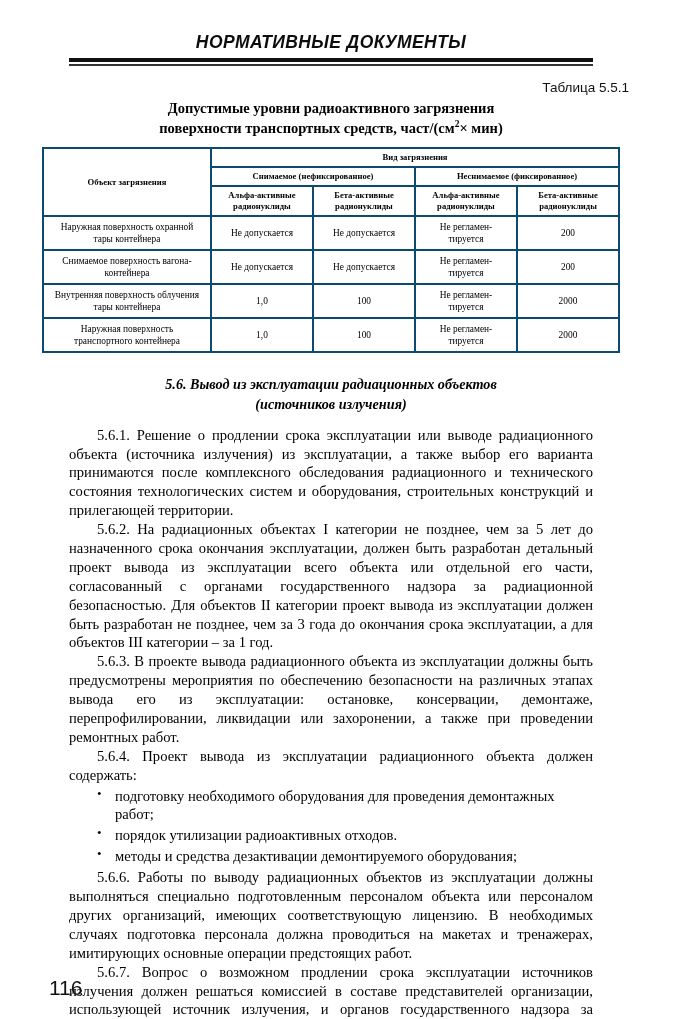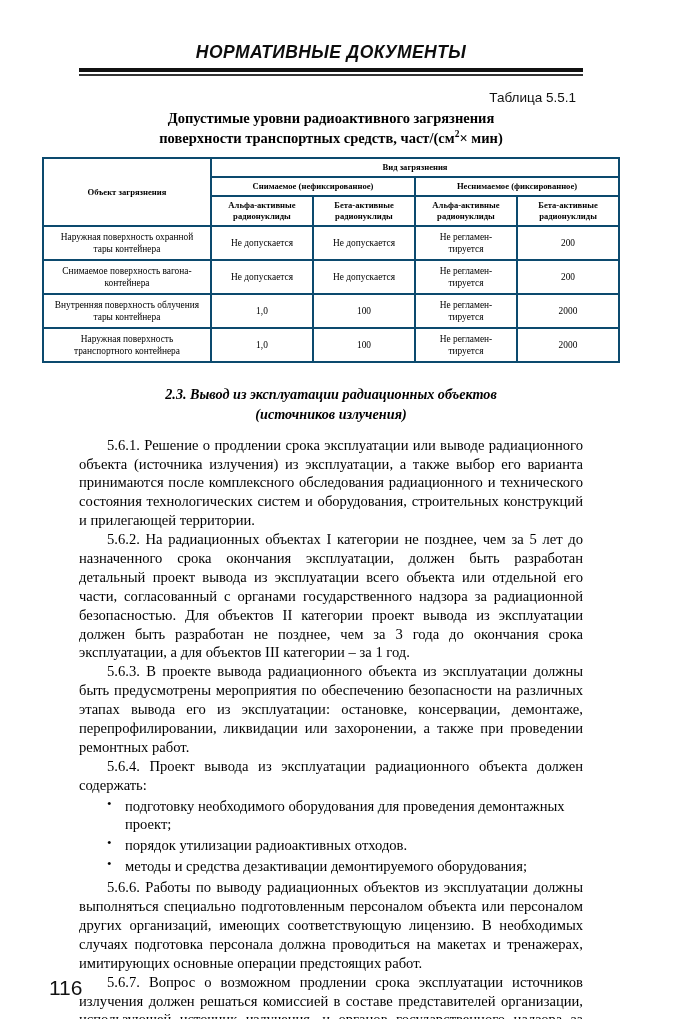--- a/index.html
+++ b/index.html
@@ -10,21 +10,21 @@
   body {
     width: 700px; height: 1019px;
     position: relative;
     font-family: "Liberation Serif", "DejaVu Serif", serif;
     color: #000;
     overflow: hidden;
   }
   .page {
     position: relative;
     width: 662px; height: 1019px;
-    padding: 16px;
+    padding: 6px;
   }
 
   
   .running-header {
     text-align: center;
     font-family: "Liberation Sans", "DejaVu Sans", sans-serif;
     font-style: italic;
     font-weight: bold;
     font-size: 17.5px;
     letter-spacing: 0.4px;
@@ -37,21 +37,21 @@
   .header-rules .thick {
     height: 4px; background: #111; margin-bottom: 2px;
   }
   .header-rules .thin {
     height: 2px; background: #333;
   }
 
   
   .table-number {
     text-align: right;
-    margin: 14px 70px 0 0;
+    margin: 14px 27px 0 0;
     font-family: "Liberation Sans", "DejaVu Sans", sans-serif;
     font-size: 13.5px;
     color: #111;
   }
   .table-title {
     text-align: center;
     font-weight: bold;
     font-size: 14.5px;
     line-height: 1.32;
     margin: 4px 70px 0 70px;
@@ -248,31 +248,31 @@
         <td class="body-cell">
           <span>Не регламен-</span><br>
           <span>тируется</span>
         </td>
         <td class="body-cell">2000</td>
       </tr>
     </tbody>
   </table>
 
   <div class="section-heading">
-    <div>2.3. Вывод из эксплуатации радиационных объектов</div>
+    <div>5.6. Вывод из эксплуатации радиационных объектов</div>
     <div>(источников излучения)</div>
   </div>
 
   <div class="body">
     <p>5.6.1. Решение о продлении срока эксплуатации или выводе радиационного объекта (источника излучения) из эксплуатации, а также выбор его варианта принимаются после комплексного обследования радиационного и технического состояния технологических систем и оборудования, строительных конструкций и прилегающей территории.</p>
     <p>5.6.2. На радиационных объектах I категории не позднее, чем за 5 лет до назначенного срока окончания эксплуатации, должен быть разработан детальный проект вывода из эксплуатации всего объекта или отдельной его части, согласованный с органами государственного надзора за радиационной безопасностью. Для объектов II категории проект вывода из эксплуатации должен быть разработан не позднее, чем за 3 года до окончания срока эксплуатации, а для объектов III категории – за 1 год.</p>
     <p>5.6.3. В проекте вывода радиационного объекта из эксплуатации должны быть предусмотрены мероприятия по обеспечению безопасности на различных этапах вывода его из эксплуатации: остановке, консервации, демонтаже, перепрофилировании, ликвидации или захоронении, а также при проведении ремонтных работ.</p>
     <p>5.6.4. Проект вывода из эксплуатации радиационного объекта должен содержать:</p>
     <ul class="bullets">
-      <li>подготовку необходимого оборудования для проведения демонтажных проект;</li>
+      <li>подготовку необходимого оборудования для проведения демонтажных работ;</li>
       <li>порядок утилизации радиоактивных отходов.</li>
       <li>методы и средства дезактивации демонтируемого оборудования;</li>
     </ul>
     <p>5.6.6. Работы по выводу радиационных объектов из эксплуатации должны выполняться специально подготовленным персоналом объекта или персоналом других организаций, имеющих соответствующую лицензию. В необходимых случаях подготовка персонала должна проводиться на макетах и тренажерах, имитирующих основные операции предстоящих работ.</p>
     <p>5.6.7. Вопрос о возможном продлении срока эксплуатации источников излучения должен решаться комиссией в составе представителей организации, использующей источник излучения, и органов государственного надзора за радиационной безопасностью, а при необходимости и представителей предприятия-изготовителя. В заключении комиссией определяются возможность, условия и срок дальнейшего использования источника излучения.</p>
   </div>
 
   <div class="page-number">116</div>
 
 </div>

